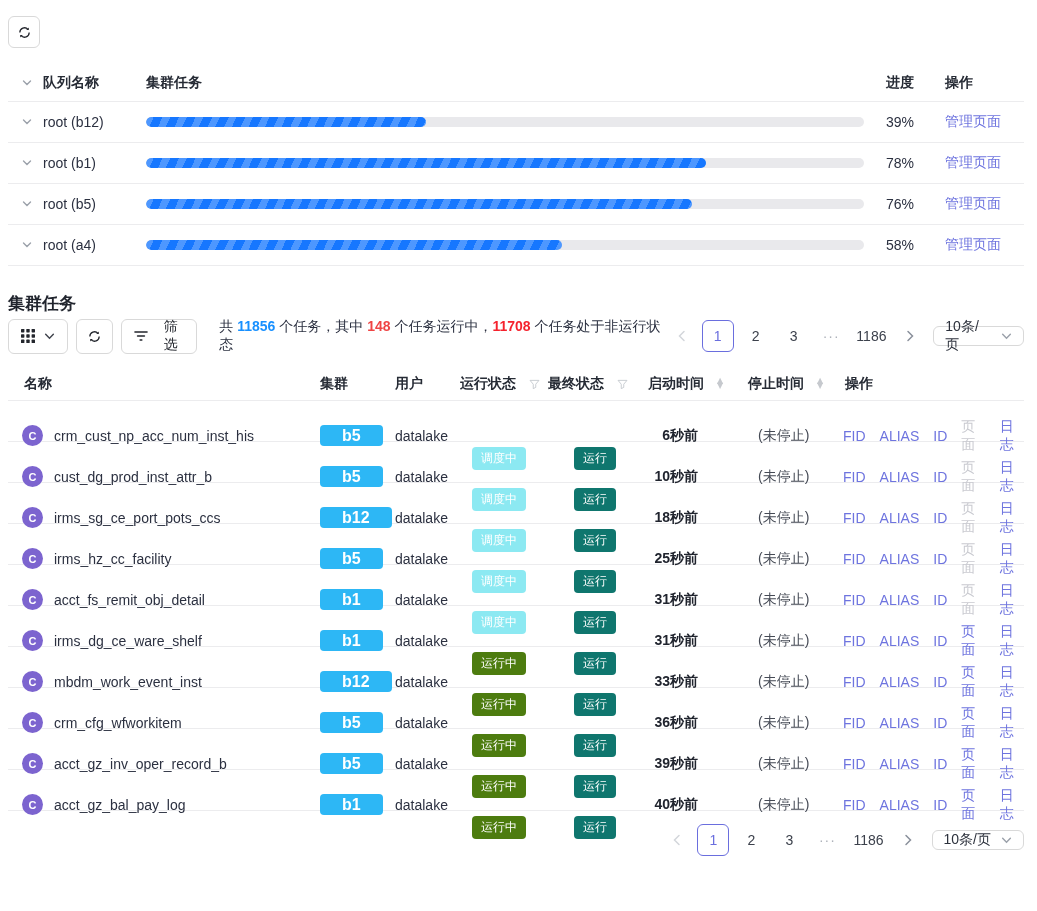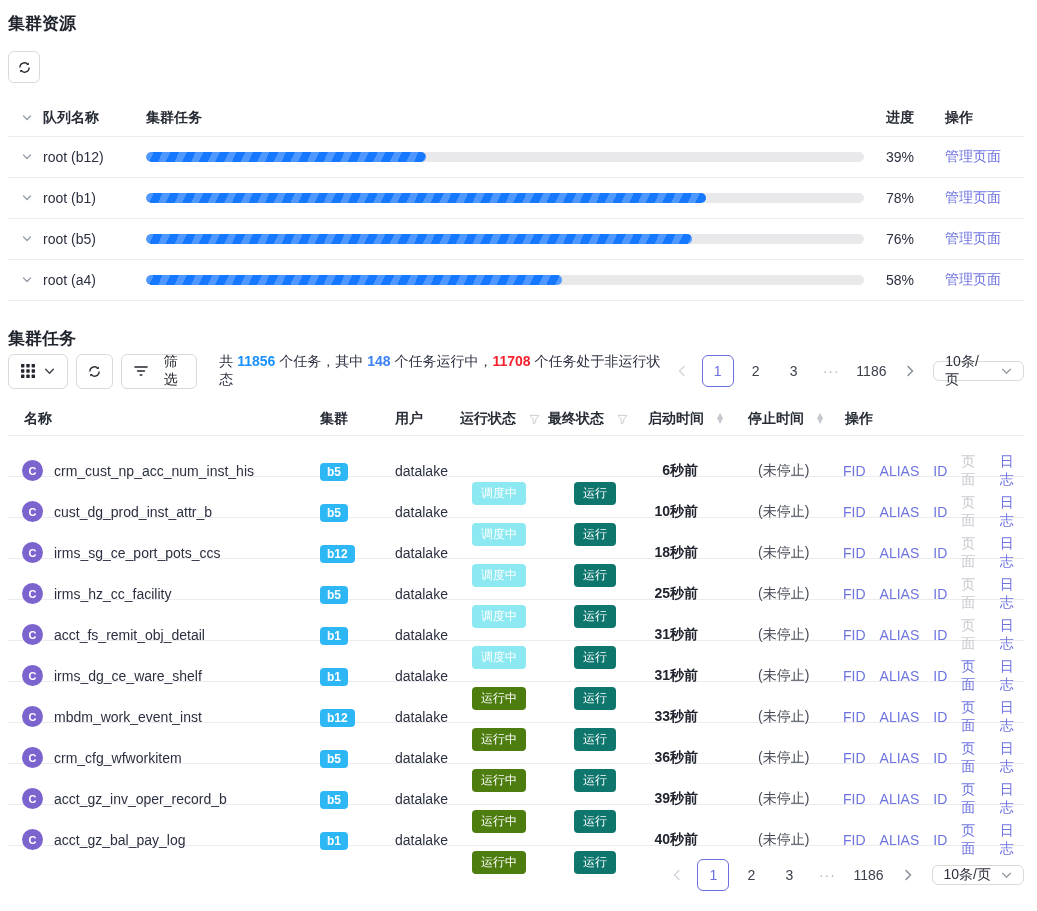--- a/index.html
+++ b/index.html
@@ -44,21 +44,21 @@
   
   .toolbar { display:flex; align-items:center; margin-top:3px; }
   .btn {
     height:35px; border:1px solid #d9d9d9; border-radius:6px; background:#fff;
     display:inline-flex; align-items:center; gap:9px; padding:0 12px;
     font-size:14px; color:#23262d; cursor:pointer; margin-right:8px;
     font-family:inherit;
   }
   .summary { margin-left:14px; color:#2b3040; }
   .summary b { font-weight:700; }
-  .c-blue { color:#1890ff; } .c-green { color:#3b82f6; } .c-red { color:#f5222d; }
+  .c-blue { color:#1890ff; } .c-green { color:#ef4444; } .c-red { color:#f5222d; }
 
   
   .pager { display:flex; align-items:center; }
   .pager.top { margin-left:auto; }
   .pager-row { display:flex; justify-content:flex-end; margin-top:13px; }
   .pg-arrow { width:28px; height:32px; display:flex; align-items:center; justify-content:center; color:#8a909b; cursor:pointer; }
   .pg-arrow.disabled { color:#d3d6db; cursor:default; }
   .pg-num {
     min-width:32px; height:32px; margin-left:6px; padding:0 4px;
     display:flex; align-items:center; justify-content:center;
@@ -83,42 +83,41 @@
   .hcell { display:flex; align-items:center; gap:13px; }
   .hcell.pad8 { padding-left:8px; }
   .hcell.pad15 { padding-left:15px; }
   .namecell { display:flex; align-items:center; gap:11px; padding-left:14px; }
   .thead .namecell { padding-left:16px; }
   .avatar {
     width:21px; height:21px; border-radius:50%; background:#7c64cf; color:#fff;
     font-size:11px; font-weight:700; display:flex; align-items:center; justify-content:center; flex:0 0 21px;
   }
   .tname { color:#2b3040; }
-  .tag { background:#2db7f5; color:#fff; font-size:12px; font-weight:600; padding:2px 7px; border-radius:4px; }
+  .tag { background:#2db7f5; color:#fff; font-size:16px; font-weight:600; padding:2px 22px; border-radius:4px; }
   .runcell { padding-left:12px; }
   .fincell { padding-left:26px; }
   .badge { display:inline-block; font-size:12px; color:#fff; padding:3px 9px; border-radius:4px;margin-top:46px; }
   .badge.scheduling { background:#8ce9f2; }
   .badge.running { background:#4d7c0f; }
   .badge.final { background:#0f766e; }
   .start { font-weight:700; text-align:right; padding-right:42px; color:#20242e; }
   .stop { padding-left:18px; color:#454a55; }
   .ops { display:flex; align-items:center; gap:14px; padding-left:13px; }
   .op { color:#6e74df; cursor:pointer; text-decoration:none; }
   .op.disabled { color:#c9cad0; cursor:not-allowed; }
 
   .sorter { display:flex; flex-direction:column; line-height:0.62; font-size:8px; color:#c6c9ce; font-family:"DejaVu Sans",sans-serif; }
   svg { display:block; }
 </style>
 </head>
 <body>
 
 <div class="page">
 
-  <h2 class="section-title" id="resources-title">集群资源</h2>
 
   <button class="icon-btn">
     <span>
       <svg width="15" height="15" viewBox="0 0 24 24">
         <path d="M19.5 12a7.5 7.5 0 0 1-13 5.1" fill="none" stroke="currentColor" stroke-width="2"></path>
         <path d="M4.5 12a7.5 7.5 0 0 1 13-5.1" fill="none" stroke="currentColor" stroke-width="2"></path>
         <path d="M18.9 3.9v4.2h-4.2z" fill="currentColor"></path>
         <path d="M5.1 20.1v-4.2h4.2z" fill="currentColor"></path>
       </svg>
     </span>

